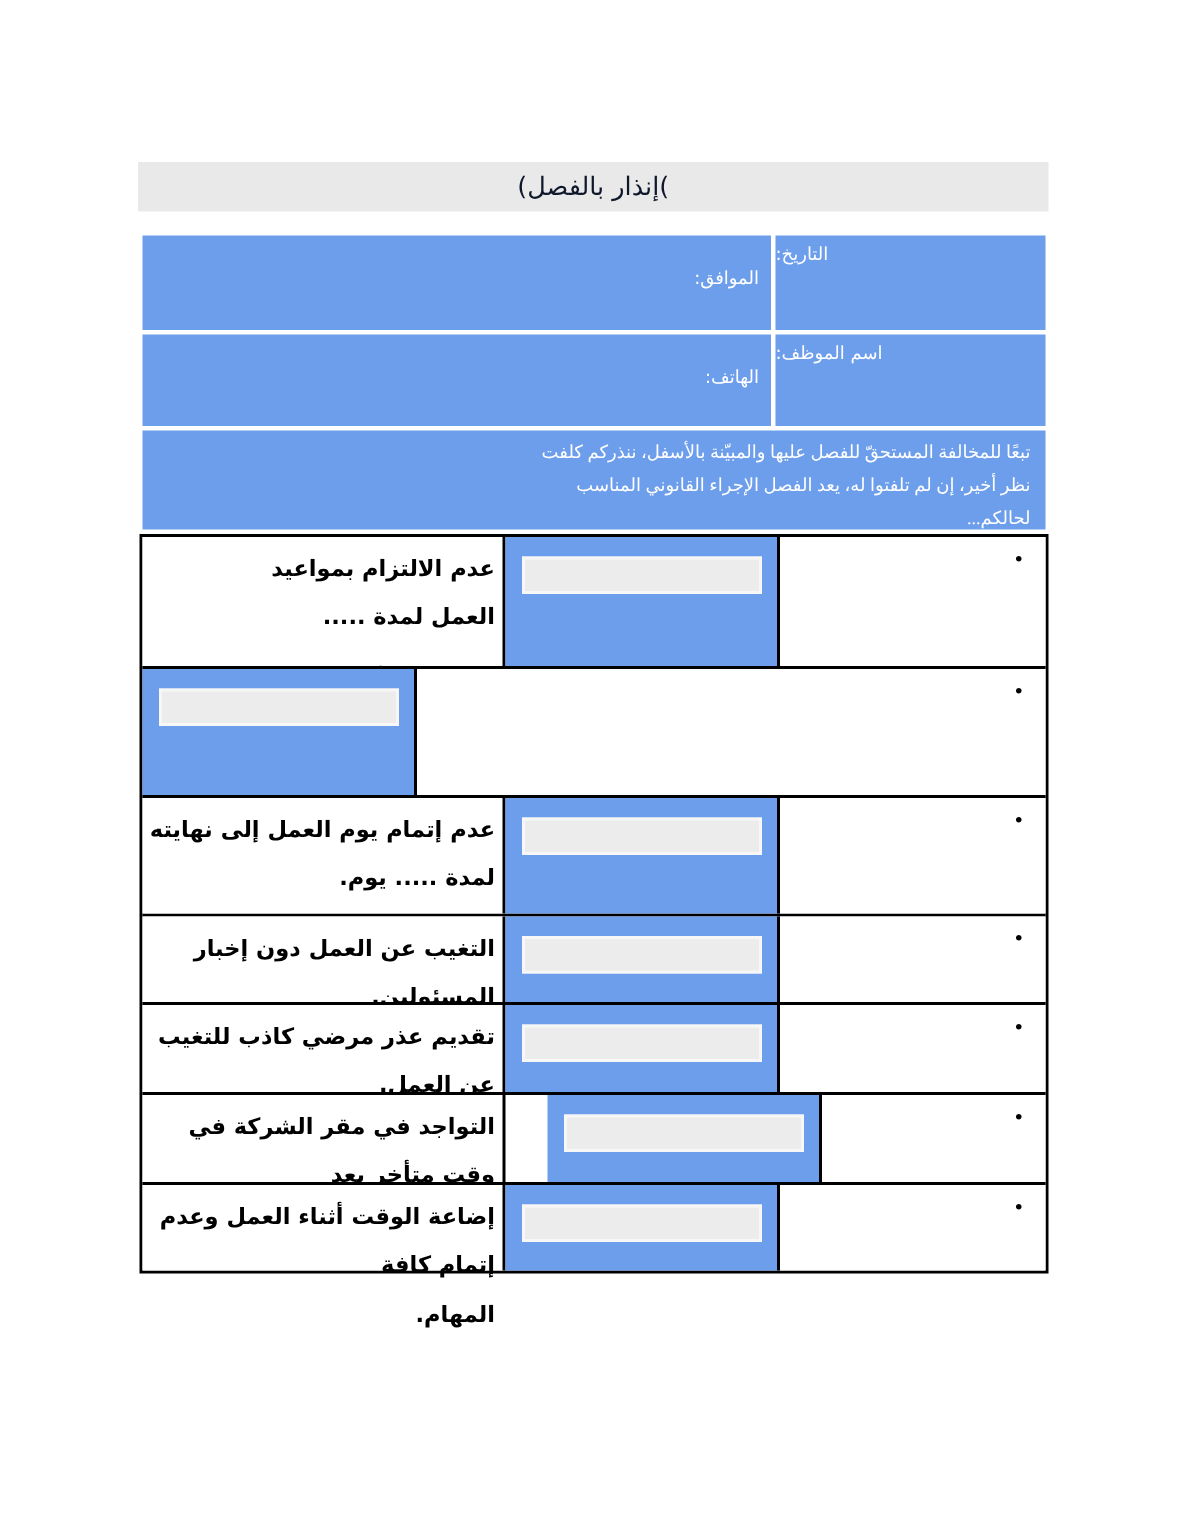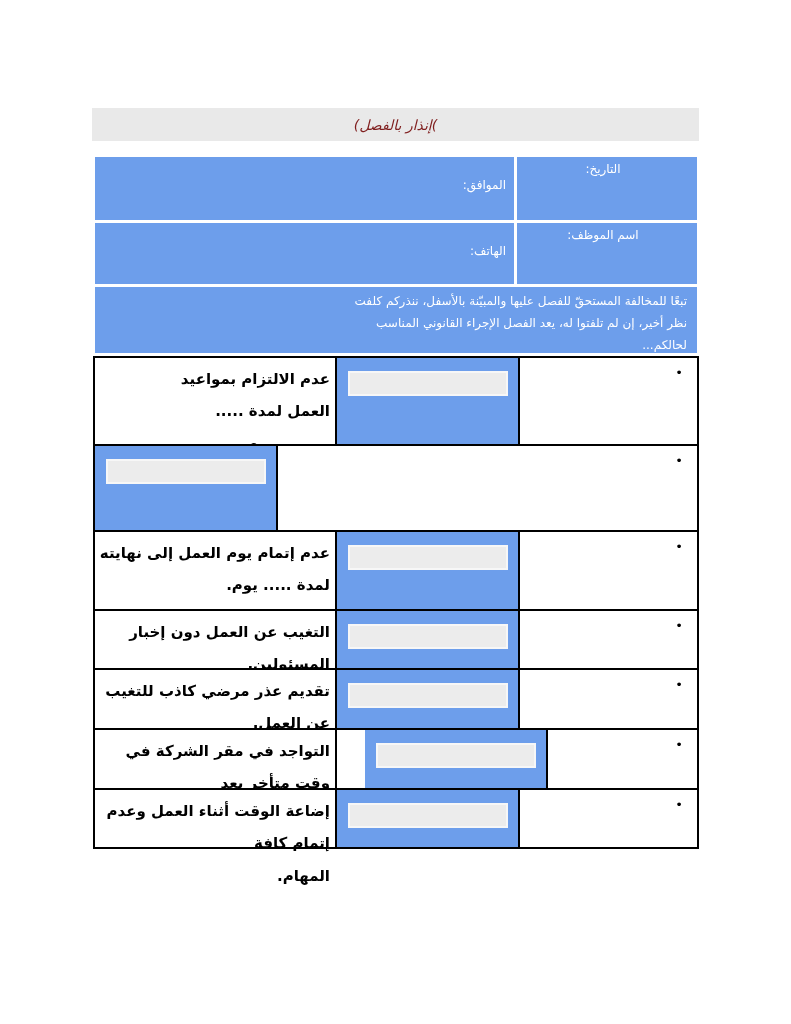--- a/index.html
+++ b/index.html
@@ -24,24 +24,23 @@
     width: 607px;
     height: 33px;
     background: #e9e9e9;
     display: flex;
     align-items: center;
     justify-content: center;
   }
   .title-text {
     direction: ltr;
     unicode-bidi: plaintext;
-    color: #7f1d1d;
-    font-size: 14px;
+    color: #0f172a;
+    font-size: 17px;
     letter-spacing: 0.5px;
-    font-style: italic;
   }
 
   
   .header-table {
     position: absolute;
     left: 95px;
     top: 157px;
     width: 602px;
   }
   .h-row {
@@ -59,36 +58,37 @@
     flex: 1 1 auto;
     margin-right: 3px;
     direction: rtl;
     text-align: right;
     padding: 21px 8px 0 0;
   }
   .h-cell.right {
     width: 180px;
     flex: 0 0 180px;
     direction: rtl;
-    text-align: center;
+    text-align: left;
     padding: 5px 8px 0 0;
   }
   .h-row.r1 .h-cell { height: 63px; }
   .h-row.r2 .h-cell { height: 61px; }
   .h-para {
     background: #6d9eeb;
     height: 66px;
     box-sizing: border-box;
     color: #ffffff;
     font-size: 12px;
     line-height: 1.83;
     direction: rtl;
     text-align: right;
     padding: 4px 10px 0 0;
     white-space: pre-line;
+    font-family: Liberation Serif, serif;
   }
 
   
   .viol-table {
     position: absolute;
     left: 93px;
     top: 356px;
     width: 606px;
     box-sizing: border-box;
     border: 2px solid #000000;

